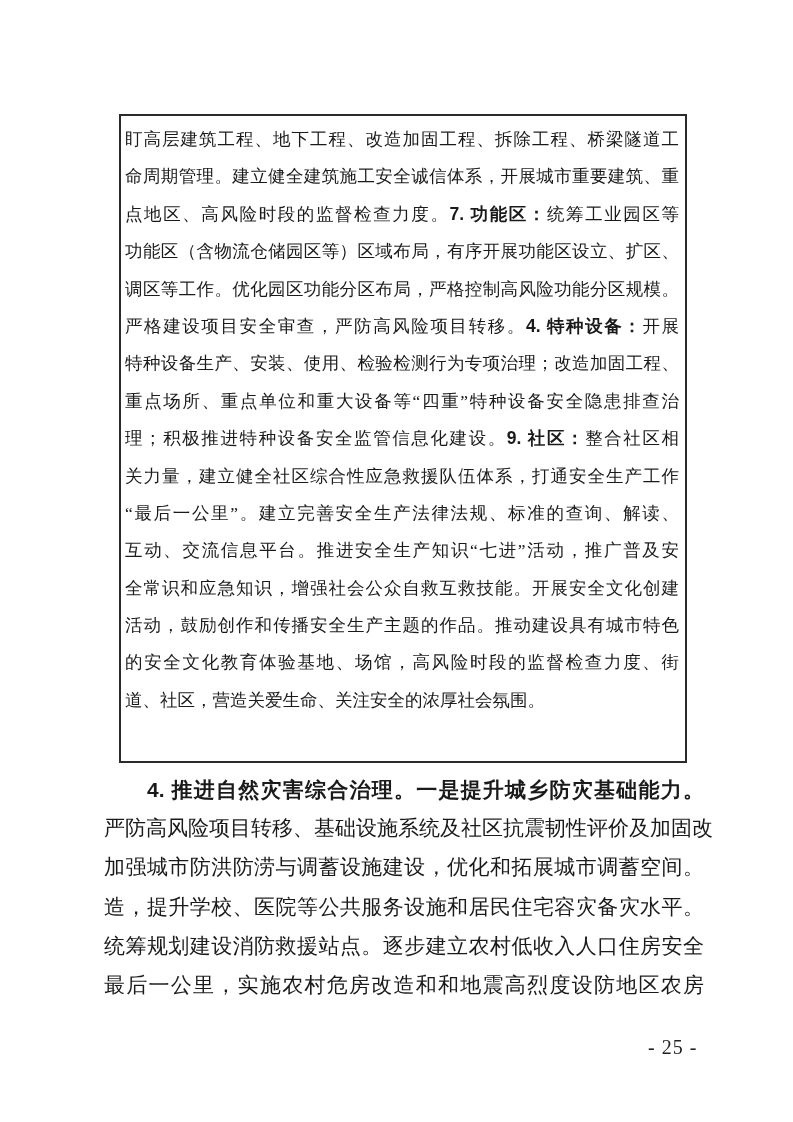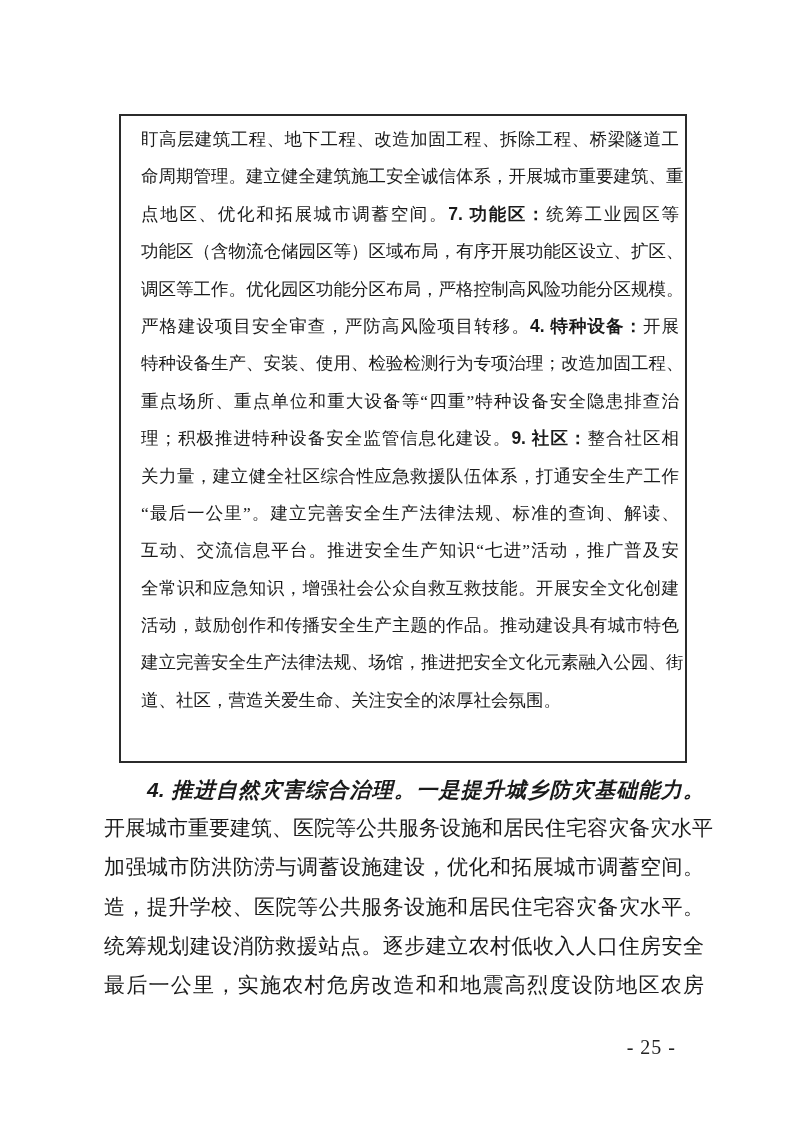--- a/index.html
+++ b/index.html
@@ -18,21 +18,21 @@
   }
   
   .content-box {
     position: absolute;
     left: 119px;
     top: 114px;
     width: 568px;
     height: 649px;
     box-sizing: border-box;
     border: 2px solid #2b2b2b;
-    padding: 5px 6px 0 20px;
+    padding: 5px 6px 0 4px;
   }
   .content-box .tline {
     font-size: 17.5px;
     line-height: 37.4px;
     height: 37.4px;
     white-space: nowrap;
     text-align: justify;
     text-align-last: justify;
     text-justify: inter-character;
   }
@@ -51,65 +51,64 @@
     text-align: justify;
     text-align-last: justify;
     text-justify: inter-character;
   }
   .tline.nofill {
     text-align: left;
     text-align-last: left;
   }
   .tline.indent {
     text-indent: 43px;
-    font-style: italic;
   }
   .seg { font-weight: normal; text-align: center; }
   .seg.bold {
     font-weight: 700;
     font-family: "Liberation Sans", "DejaVu Sans", sans-serif;
   }
   .page-number {
     position: absolute;
-    left: 616px;
+    left: 648px;
     top: 1036px;
     width: 60px;
     font-size: 20px;
     letter-spacing: 1px;
-    text-align: right;
+    text-align: left;
     color: #222222;
   }
 </style>
 </head>
 <body>
 
 <div class="page">
 
   <div class="content-box">
       <div class="tline"><span class="seg">盯高层建筑工程、地下工程、改造加固工程、拆除工程、桥梁隧道工</span></div>
       <div class="tline"><span class="seg">命周期管理。建立健全建筑施工安全诚信体系，开展城市重要建筑、重</span></div>
-      <div class="tline"><span class="seg">点地区、优化和拓展城市调蓄空间。</span><span class="seg bold">7. 功能区：</span><span class="seg">统筹工业园区等</span></div>
+      <div class="tline"><span class="seg">点地区、高风险时段的监督检查力度。</span><span class="seg bold">7. 功能区：</span><span class="seg">统筹工业园区等</span></div>
       <div class="tline"><span class="seg">功能区（含物流仓储园区等）区域布局，有序开展功能区设立、扩区、</span></div>
       <div class="tline"><span class="seg">调区等工作。优化园区功能分区布局，严格控制高风险功能分区规模。</span></div>
       <div class="tline"><span class="seg">严格建设项目安全审查，严防高风险项目转移。</span><span class="seg bold">4. 特种设备：</span><span class="seg">开展</span></div>
       <div class="tline"><span class="seg">特种设备生产、安装、使用、检验检测行为专项治理；改造加固工程、</span></div>
       <div class="tline"><span class="seg">重点场所、重点单位和重大设备等“四重”特种设备安全隐患排查治</span></div>
       <div class="tline"><span class="seg">理；积极推进特种设备安全监管信息化建设。</span><span class="seg bold">9. 社区：</span><span class="seg">整合社区相</span></div>
       <div class="tline"><span class="seg">关力量，建立健全社区综合性应急救援队伍体系，打通安全生产工作</span></div>
       <div class="tline"><span class="seg">“最后一公里”。建立完善安全生产法律法规、标准的查询、解读、</span></div>
       <div class="tline"><span class="seg">互动、交流信息平台。推进安全生产知识“七进”活动，推广普及安</span></div>
       <div class="tline"><span class="seg">全常识和应急知识，增强社会公众自救互救技能。开展安全文化创建</span></div>
       <div class="tline"><span class="seg">活动，鼓励创作和传播安全生产主题的作品。推动建设具有城市特色</span></div>
-      <div class="tline"><span class="seg">建立完善安全生产法律法规、场馆，推进把安全文化元素融入公园、街</span></div>
+      <div class="tline"><span class="seg">的安全文化教育体验基地、场馆，高风险时段的监督检查力度、街</span></div>
       <div class="tline nofill"><span class="seg">道、社区，营造关爱生命、关注安全的浓厚社会氛围。</span></div>
     </div>
 
   <div class="paragraph">
       <div class="tline indent"><span class="seg bold">4. 推进自然灾害综合治理。一是提升城乡防灾基础能力。</span></div>
-      <div class="tline"><span class="seg">开展城市重要建筑、医院等公共服务设施和居民住宅容灾备灾水平</span></div>
+      <div class="tline"><span class="seg">严防高风险项目转移、基础设施系统及社区抗震韧性评价及加固改</span></div>
       <div class="tline"><span class="seg">加强城市防洪防涝与调蓄设施建设，优化和拓展城市调蓄空间。</span></div>
       <div class="tline"><span class="seg">造，提升学校、医院等公共服务设施和居民住宅容灾备灾水平。</span></div>
       <div class="tline"><span class="seg">统筹规划建设消防救援站点。逐步建立农村低收入人口住房安全</span></div>
       <div class="tline"><span class="seg">最后一公里，实施农村危房改造和和地震高烈度设防地区农房</span></div>
     </div>
 
   <div class="page-number">- 25 -</div>
 
 </div>
 

